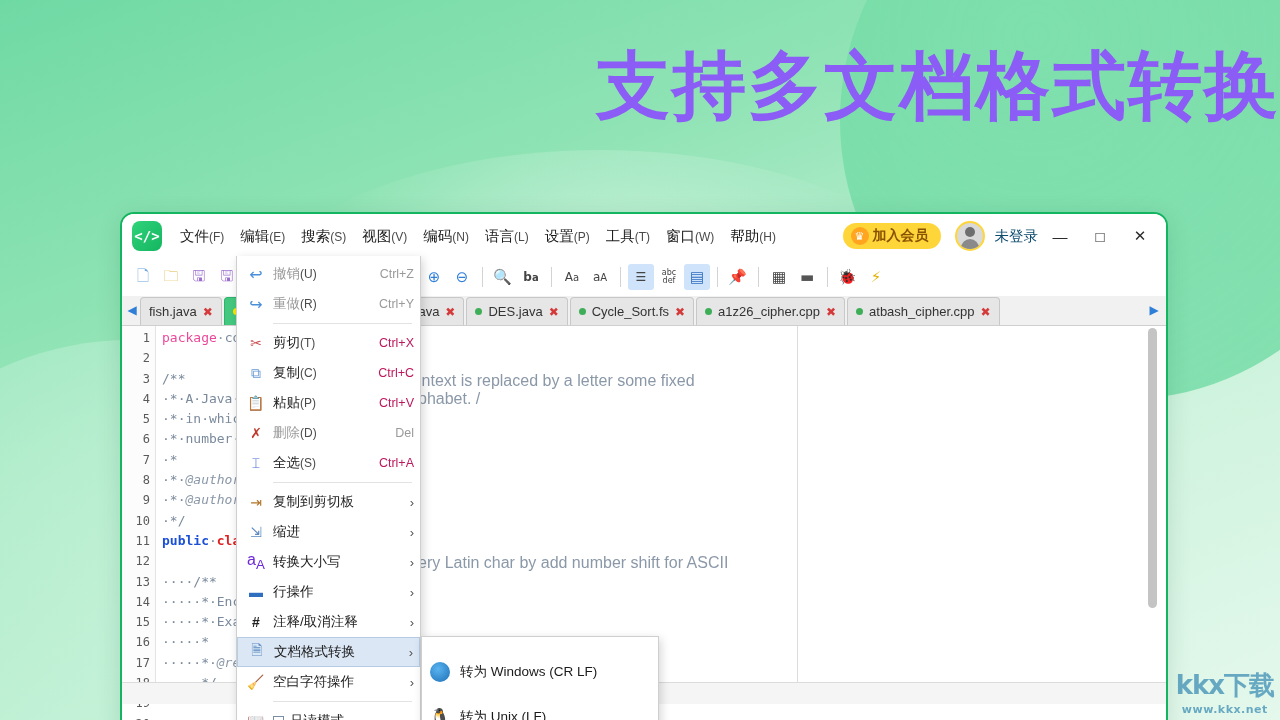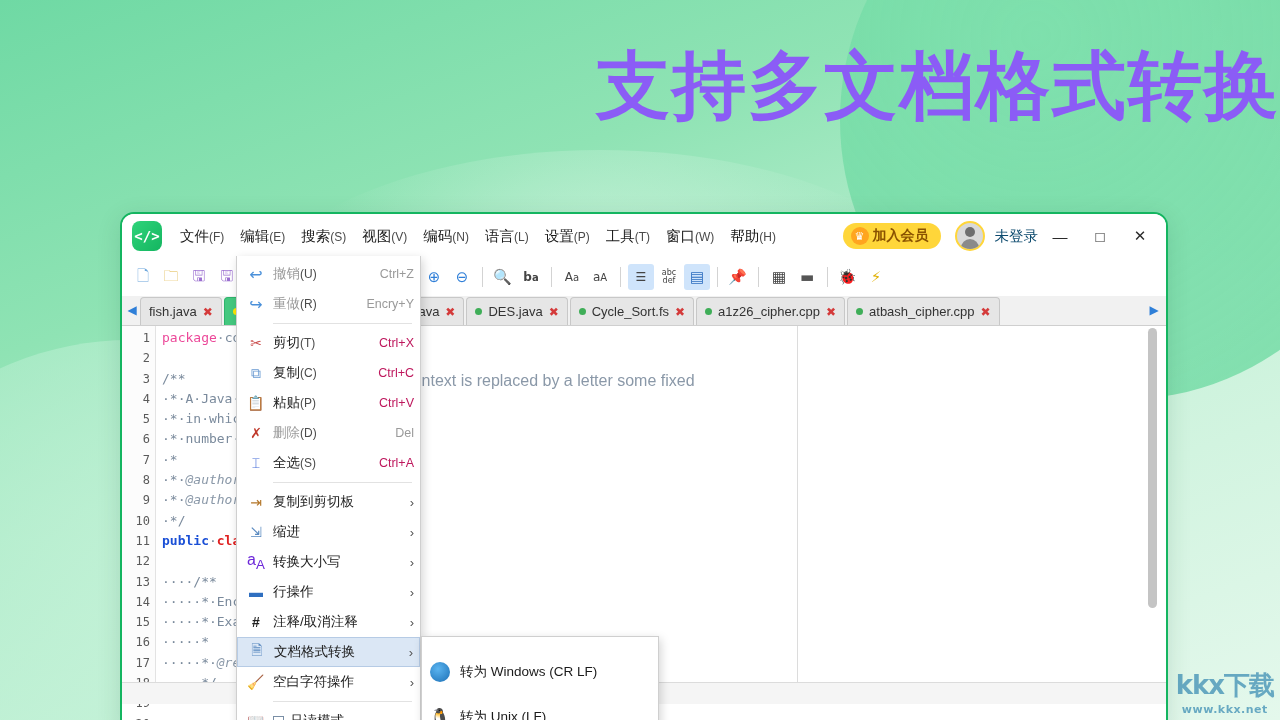--- a/index.html
+++ b/index.html
@@ -372,40 +372,44 @@
       <div class="ln cm">·····*·Examp</div>
       <div class="ln cm">·····*</div>
       <div class="ln cm">·····*·<span class="cmi">@retu</span></div>
       <div class="ln cm">·····*/</div>
       <div class="ln">····<span class="kw">public</span>·S</div>
 
     </div>
 
     <div style="position:absolute;left:296px;top:46px;width:380px">
       <div class="ln cm">intext is replaced by a letter some fixed</div>
+      <div class="ln cm">phabet. /</div>
+    </div>
+    <div style="position:absolute;left:296px;top:228px;width:380px">
+      <div class="ln cm">ery Latin char by add number shift for ASCII</div>
     </div>
 
     <div class="vsplit"></div>
     <div class="vscroll"></div>
     <div class="statusbar"></div>
   </div>
 </div>
 
 <div class="dropdown">
 
   <div class="mrow disabled">
     <span class="mi" style="color:#4a90d9;font-size:16px">↩</span>
     <span class="mlabel"><span>撤销</span><span class="mn">(U)</span></span>
     <span class="mkey">Ctrl+Z</span>
   </div>
 
   <div class="mrow disabled">
     <span class="mi" style="color:#4a90d9;font-size:16px">↪</span>
     <span class="mlabel"><span>重做</span><span class="mn">(R)</span></span>
-    <span class="mkey">Encry+Y</span>
+    <span class="mkey">Ctrl+Y</span>
   </div>
 
   <div class="msep"></div>
 
   <div class="mrow">
     <span class="mi" style="color:#c94a4a">✂</span>
     <span class="mlabel"><span>剪切</span><span class="mn">(T)</span></span>
     <span class="mkey">Ctrl+X</span>
   </div>
 

